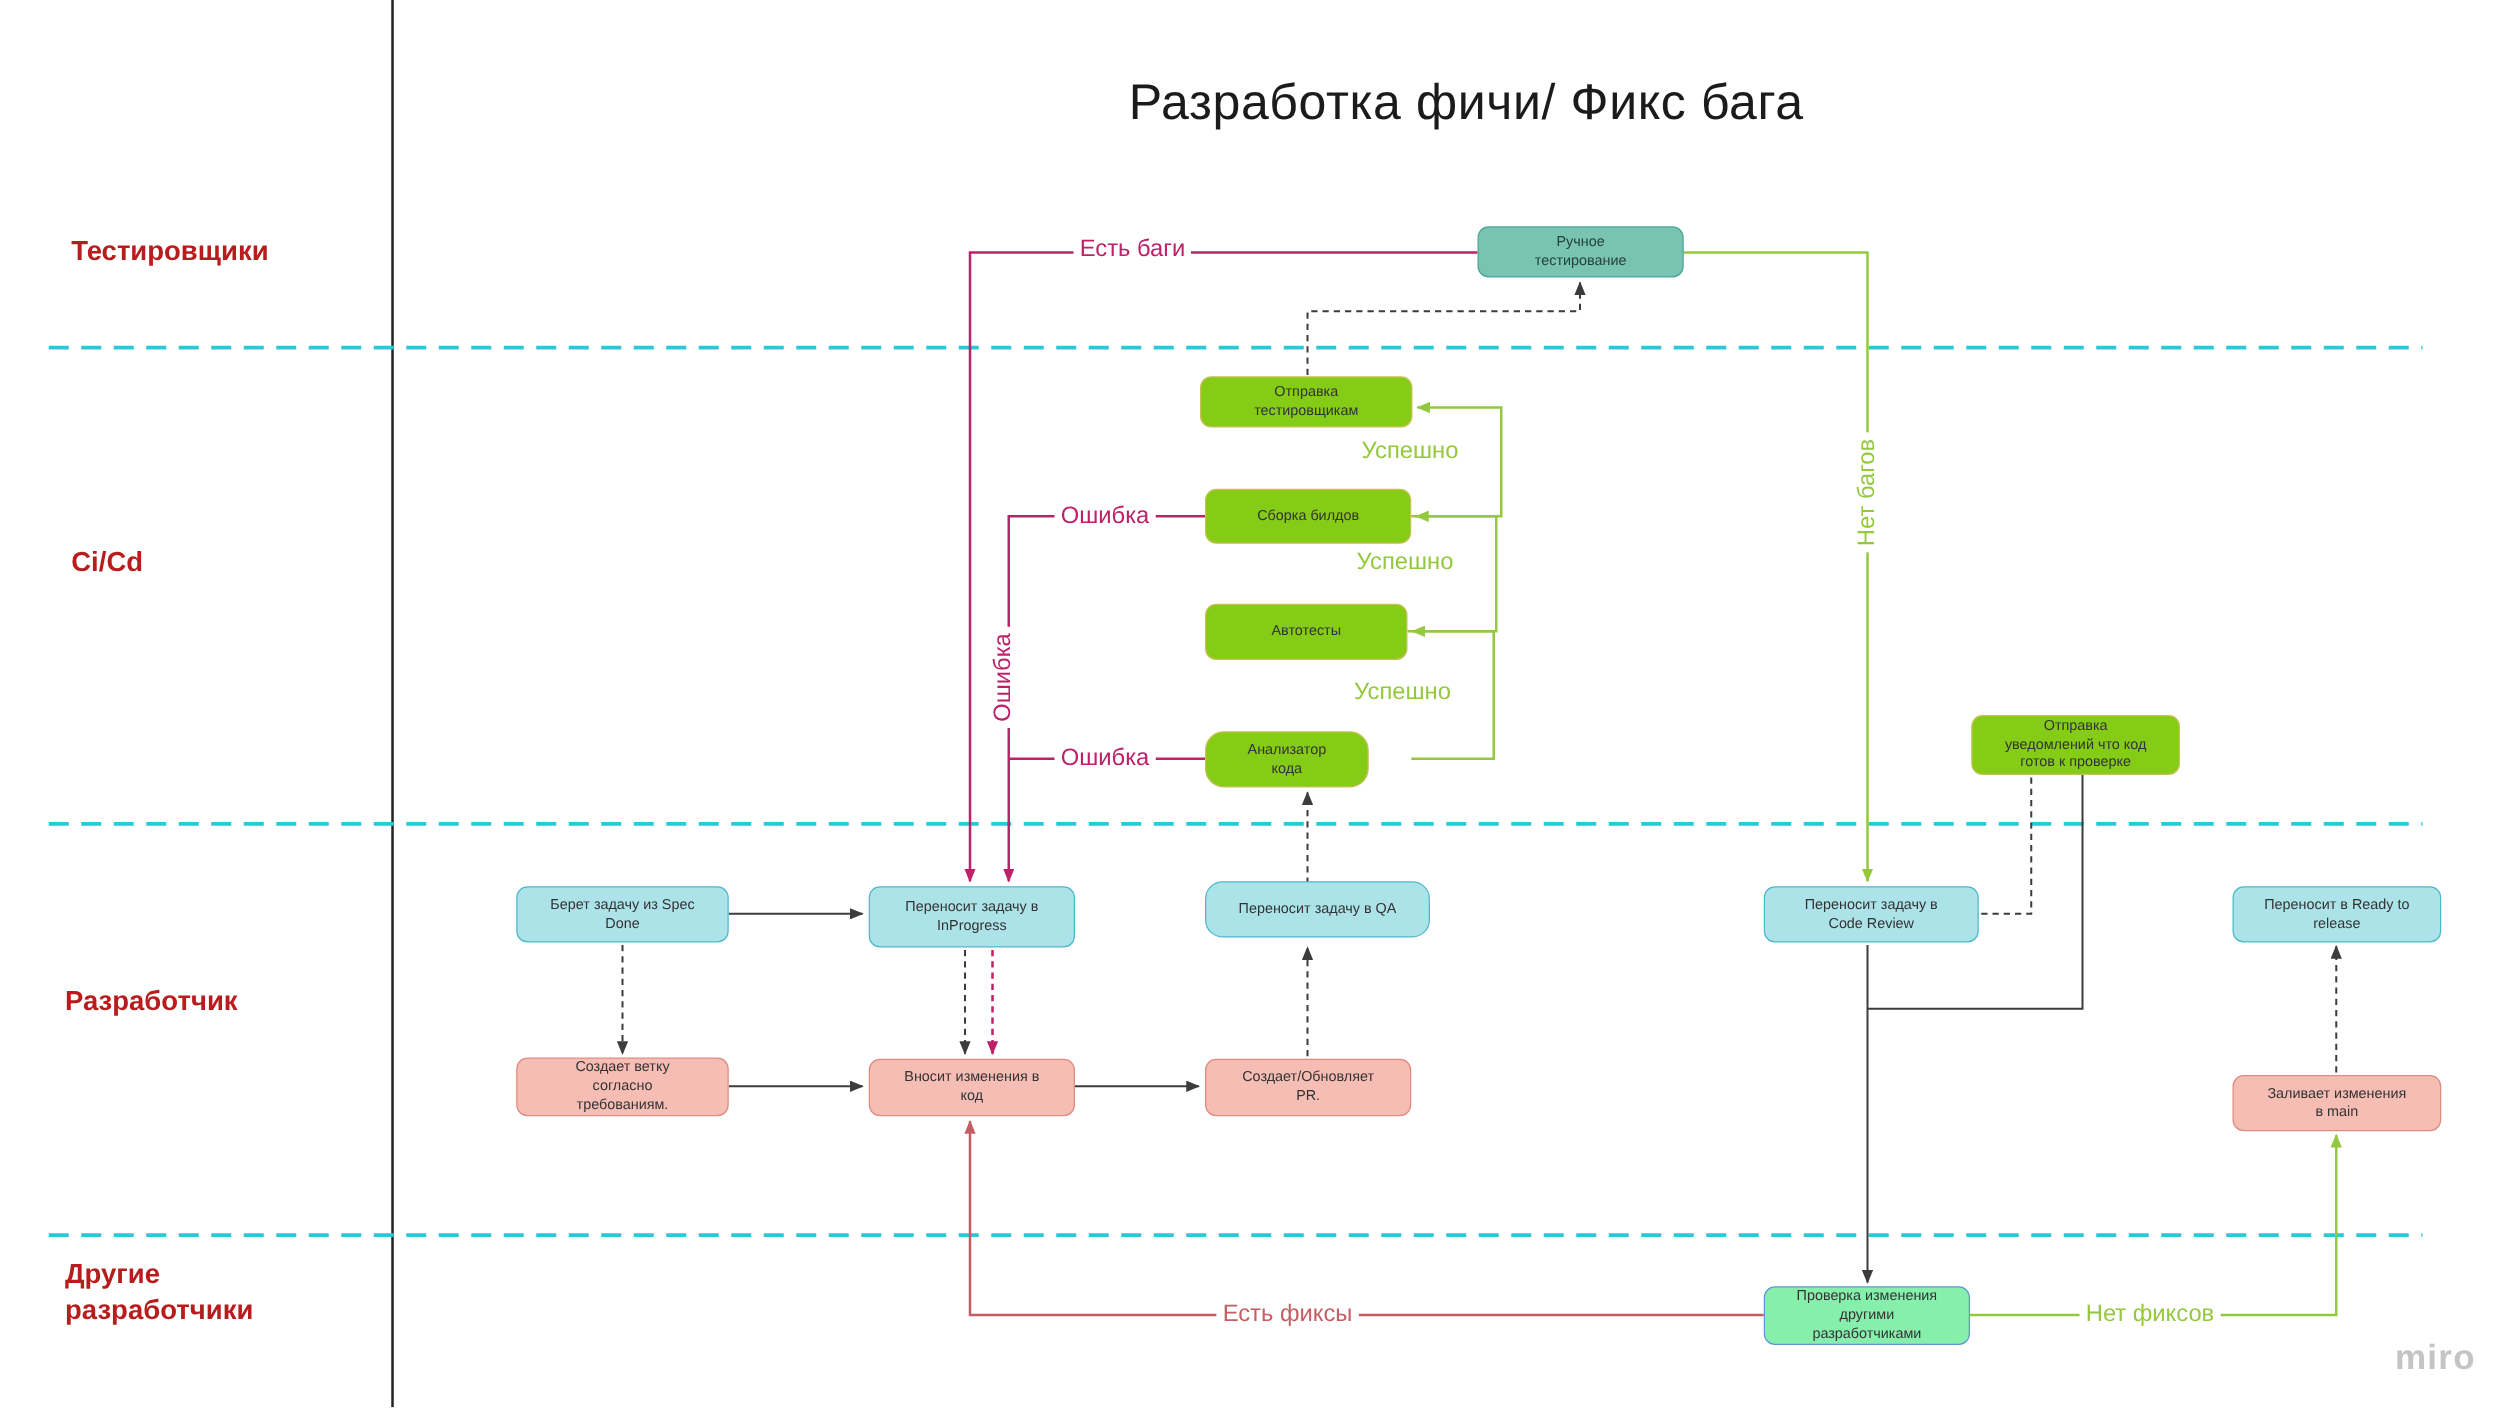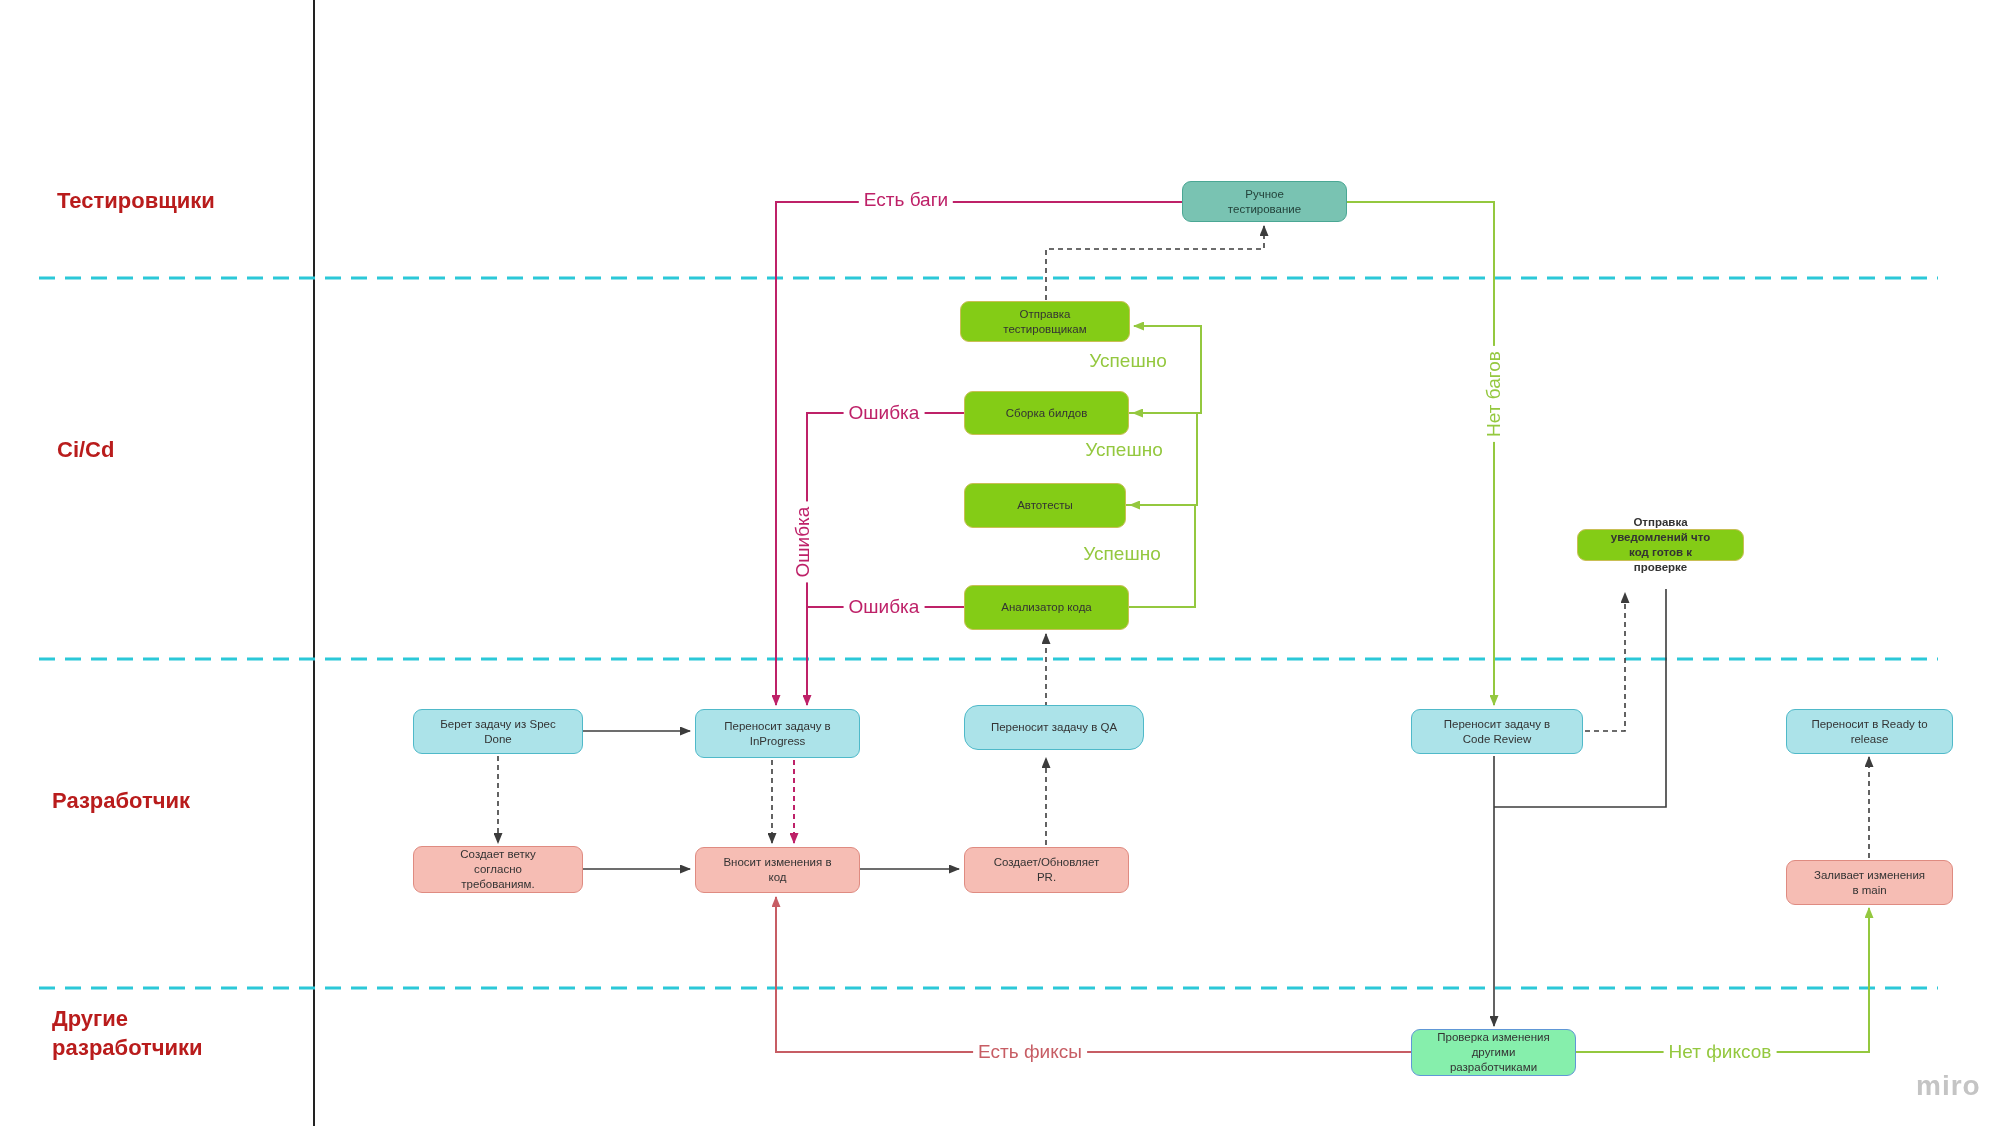--- a/index.html
+++ b/index.html
@@ -85,32 +85,33 @@
 
     <path d="M1046,300 L1046,249 L1264,249 L1264,226" fill="none" stroke="#3c3c3c" stroke-width="1.6" stroke-dasharray="5 4" marker-end="url(#mk-black)"></path>
     <path d="M1046,707 L1046,634" fill="none" stroke="#3c3c3c" stroke-width="1.6" stroke-dasharray="5 4" marker-end="url(#mk-black)"></path>
     <path d="M1046,845 L1046,758" fill="none" stroke="#3c3c3c" stroke-width="1.6" stroke-dasharray="5 4" marker-end="url(#mk-black)"></path>
     <path d="M498,756 L498,843" fill="none" stroke="#3c3c3c" stroke-width="1.6" stroke-dasharray="5 4" marker-end="url(#mk-black)"></path>
     <path d="M772,760 L772,843" fill="none" stroke="#3c3c3c" stroke-width="1.6" stroke-dasharray="5 4" marker-end="url(#mk-black)"></path>
     <path d="M1576,731 L1625,731 L1625,593" fill="none" stroke="#3c3c3c" stroke-width="1.6" stroke-dasharray="5 4" marker-end="url(#mk-black)"></path>
     <path d="M1869,858 L1869,757" fill="none" stroke="#3c3c3c" stroke-width="1.6" stroke-dasharray="5 4" marker-end="url(#mk-black)"></path>
   </svg>
 
+  <div class="title">Разработка фичи/ Фикс бага</div>
 
   <div class="lane-label" style="left:57px;top:187px;">Тестировщики</div>
   <div class="lane-label" style="left:57px;top:436px;">Ci/Cd</div>
   <div class="lane-label" style="left:52px;top:787px;">Разработчик</div>
   <div class="lane-label" style="left:52px;top:1005px;width:185px;">Другие разработчики</div>
 
   <div class="node teal" style="left:1182px;top:181px;width:165px;height:41px;">Ручное тестирование</div>
   <div class="node yellow" style="left:960px;top:301px;width:170px;height:41px;">Отправка тестировщикам</div>
   <div class="node yellow" style="left:964px;top:391px;width:165px;height:44px;">Сборка билдов</div>
   <div class="node yellow" style="left:964px;top:483px;width:162px;height:45px;">Автотесты</div>
-  <div class="node yellow" style="left:964px;top:585px;width:165px;height:45px;">Анализатор кода</div>
-  <div class="node yellow" style="left:1577px;top:529px;width:167px;height:32px;font-weight:bold;">Отправка уведомлений что код готов к проверке</div>
+  <div class="node yellow" style="left:964px;top:585px;width:131px;height:45px;border-radius:15px;">Анализатор кода</div>
+  <div class="node yellow" style="left:1577px;top:572px;width:167px;height:48px;">Отправка уведомлений что код готов к проверке</div>
   <div class="node cyan" style="left:413px;top:709px;width:170px;height:45px;">Берет задачу из Spec Done</div>
   <div class="node cyan" style="left:695px;top:709px;width:165px;height:49px;">Переносит задачу в InProgress</div>
   <div class="node cyan" style="left:964px;top:705px;width:180px;height:45px;border-radius:14px;">Переносит задачу в QA</div>
   <div class="node cyan" style="left:1411px;top:709px;width:172px;height:45px;">Переносит задачу в Code Review</div>
   <div class="node cyan" style="left:1786px;top:709px;width:167px;height:45px;">Переносит в Ready to release</div>
   <div class="node salmon" style="left:413px;top:846px;width:170px;height:47px;">Создает ветку согласно требованиям.</div>
   <div class="node salmon" style="left:695px;top:847px;width:165px;height:46px;">Вносит изменения в код</div>
   <div class="node salmon" style="left:964px;top:847px;width:165px;height:46px;">Создает/Обновляет PR.</div>
   <div class="node salmon" style="left:1786px;top:860px;width:167px;height:45px;">Заливает изменения в main</div>
   <div class="node blue" style="left:1411px;top:1029px;width:165px;height:47px;">Проверка изменения другими разработчиками</div>

